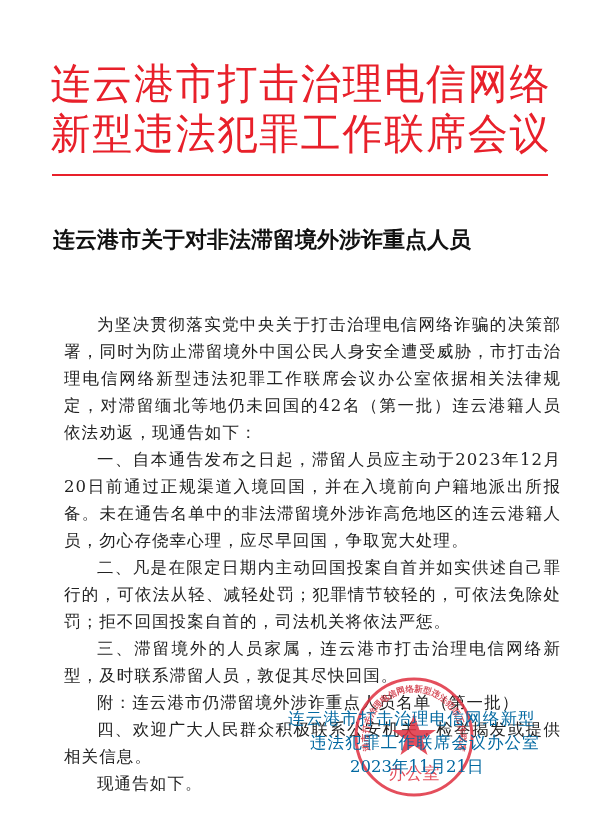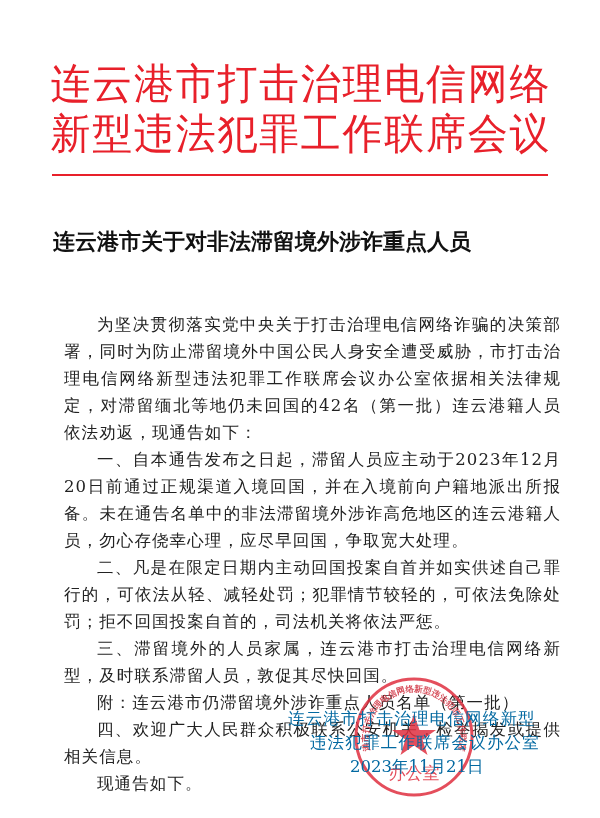--- a/index.html
+++ b/index.html
@@ -10,21 +10,21 @@
   .page { position: absolute; left: 0; top: 0; width: 600px; height: 818px; }
   .red-header { position: absolute; left: 50px; width: 500px; top: 58px; }
   .red-line-text {
     display: flex; justify-content: space-between; color: #e8202a;
     font-family: "DejaVu Sans", "Liberation Sans", sans-serif; font-size: 40px; line-height: 50px;
     letter-spacing: 0; transform: scaleY(1.05);
   }
   .red-line-text span { display: inline-block; width: 41px; text-align: center; }
   .red-rule { position: absolute; left: 52px; top: 174px; width: 496px; height: 2px; background: #e8202a; }
   .title { position: absolute; left: 0; width: 524px; top: 226px; text-align: center;
-    font-family: Liberation Sans, sans-serif; font-weight: bold; font-size: 22px; line-height: 32px; color: #111; }
+    font-family: Liberation Mono, monospace; font-weight: bold; font-size: 22px; line-height: 32px; color: #111; }
   .body-text { position: absolute; left: 52px; width: 497px; top: 311px;
     font-size: 16.5px; line-height: 27px; color: #222; text-align: justify; letter-spacing: 1.1px; margin-left: 12px; }
   .body-text p { margin: 0; text-indent: 2em; }
   .signature { position: absolute; left: 280px; width: 260px; top: 707px; font-size: 16.5px; line-height: 24px; color: #0369a1; z-index: 2; }
   .signature div { white-space: nowrap; }
   .sig-line1 { padding-left: 8px; letter-spacing: 1.2px; }
   .sig-line2 { padding-left: 22px; letter-spacing: 1.2px; text-align: right; }
   .sig-date { padding-left: 70px; }
   .stamp { position: absolute; left: 353px; top: 676px; width: 122px; height: 122px; z-index: 1; opacity: 0.85; }
 </style>

